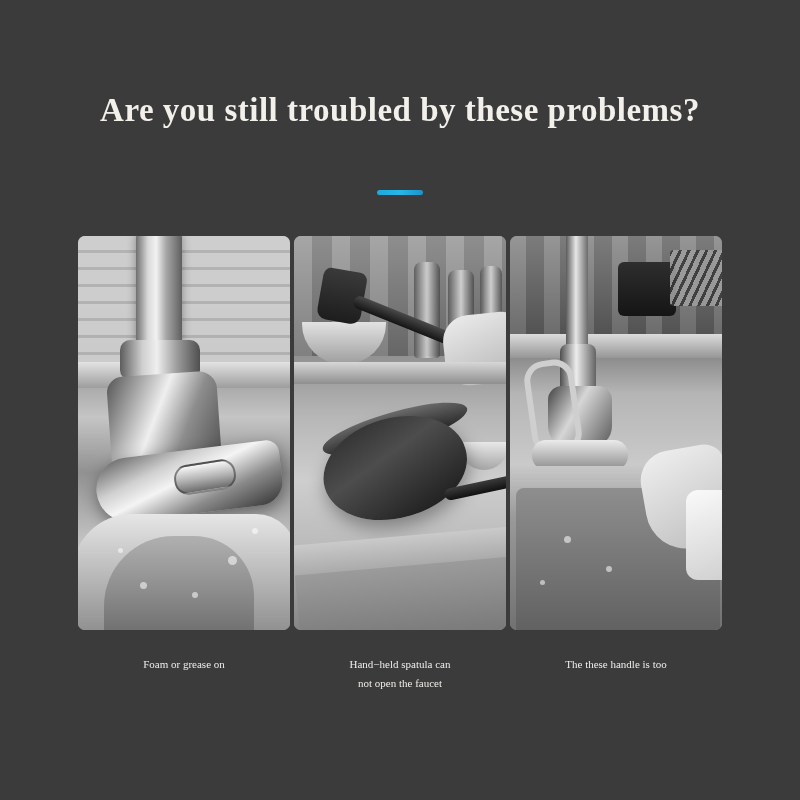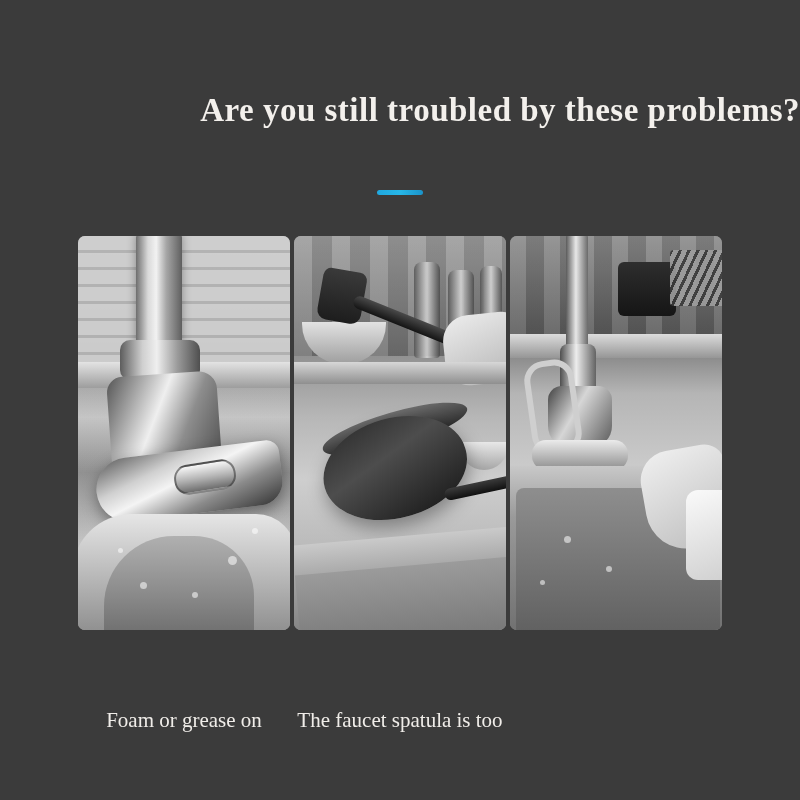--- a/index.html
+++ b/index.html
@@ -18,21 +18,21 @@
     width: 800px;
     height: 800px;
     background: #3b3b3b;
     box-sizing: border-box;
   }
   .headline {
     position: absolute;
     top: 92px;
     left: 0;
     width: 800px;
-    text-align: right;
+    text-align: center;
     color: #f3f0ec;
     font-size: 33px;
     font-weight: bold;
     letter-spacing: 0.5px;
     font-family: "Liberation Serif", serif;
     white-space: nowrap;
   }
   .divider-wrap {
     position: absolute;
     top: 190px;
@@ -322,24 +322,23 @@
     top: 655px;
     left: 78px;
     width: 644px;
     display: flex;
     gap: 4px;
   }
   .caption {
     width: 212px;
     text-align: center;
     color: #f0ede9;
-    font-size: 21px;
+    font-size: 11px;
     line-height: 1.72;
     font-family: "Liberation Serif", serif;
-    margin-top: 47px;
   }
   .caption .line { display: block; }
 </style>
 </head>
 <body>
 
 <div class="page">
 
   <div class="headline">Are you still troubled by these problems?</div>
 
@@ -403,17 +402,21 @@
       <div class="drop" style="left:30px;top:344px;width:5px;height:5px;"></div>
     </div>
 
   </div>
 
   <div class="captions">
     <div class="caption">
       <span class="line">Foam or grease on</span>
     </div>
     <div class="caption">
-      <span class="line">The faucet spatula is too</span>
+      <span class="line">Hand−held spatula can</span>
+      <span class="line">not open the faucet</span>
+    </div>
+    <div class="caption">
+      <span class="line">The these handle is too</span>
     </div>
   </div>
 
 </div>
 
 </body></html>

